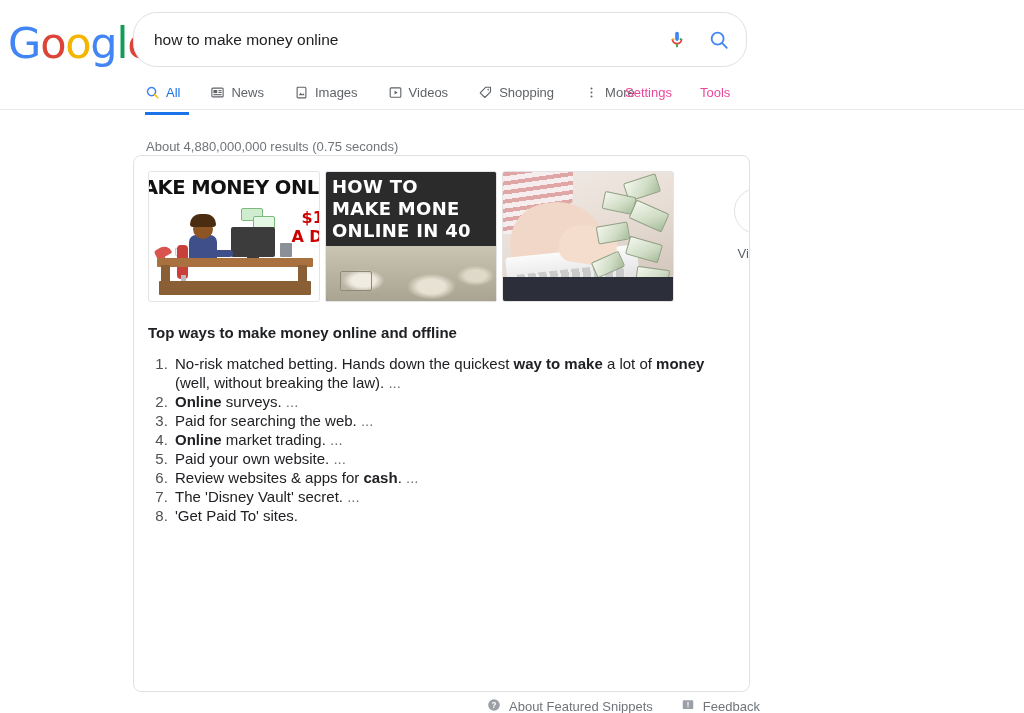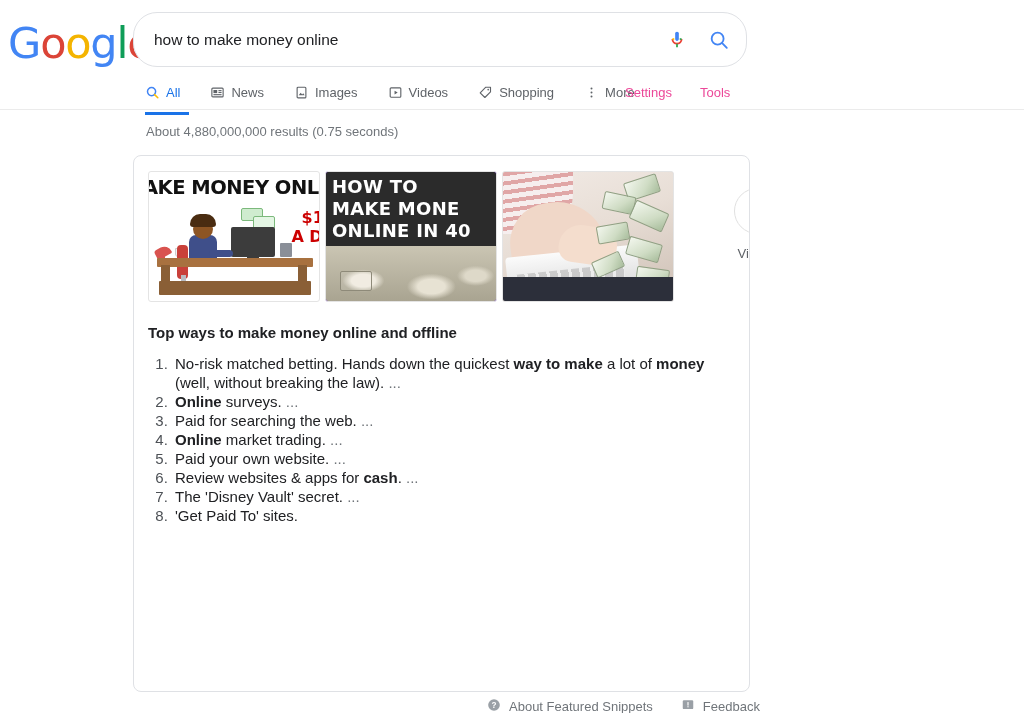--- a/index.html
+++ b/index.html
@@ -111,21 +111,21 @@
     font-size: 13px;
     color: #ec4899;
     height: 33px;
     align-items: center;
   }
   .tools-group > div { cursor: pointer; }
 
   
   .result-stats {
     position: absolute;
-    left: 146px; top: 124px;
+    left: 146px; top: 139px;
     font-size: 13px;
     color: #70757a;
   }
 
   
   .snippet-card {
     position: absolute;
     left: 133px; top: 155px;
     width: 617px; height: 537px;
     border: 1px solid #dfe1e5;

